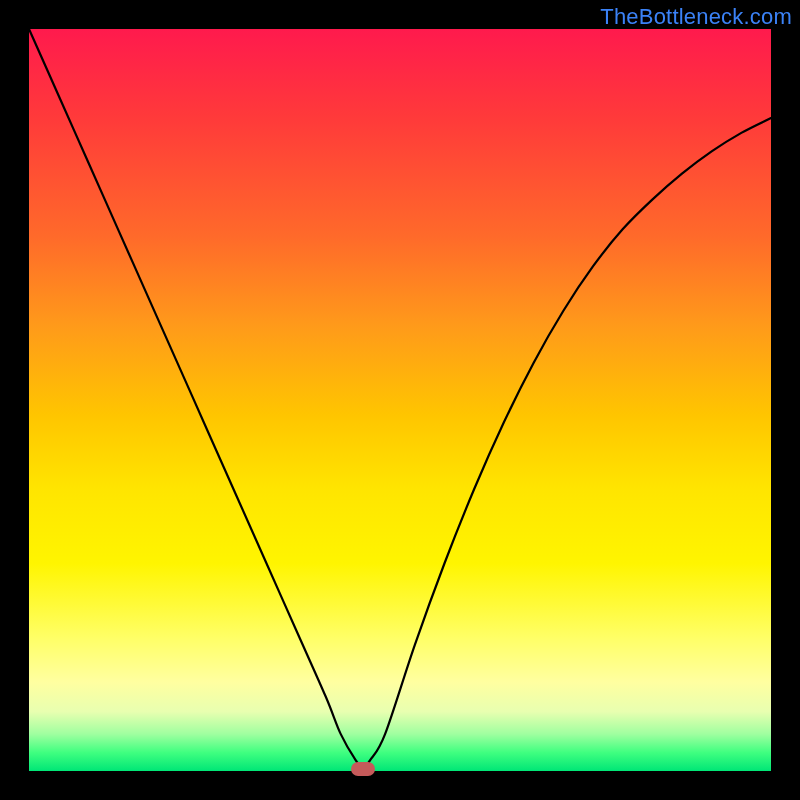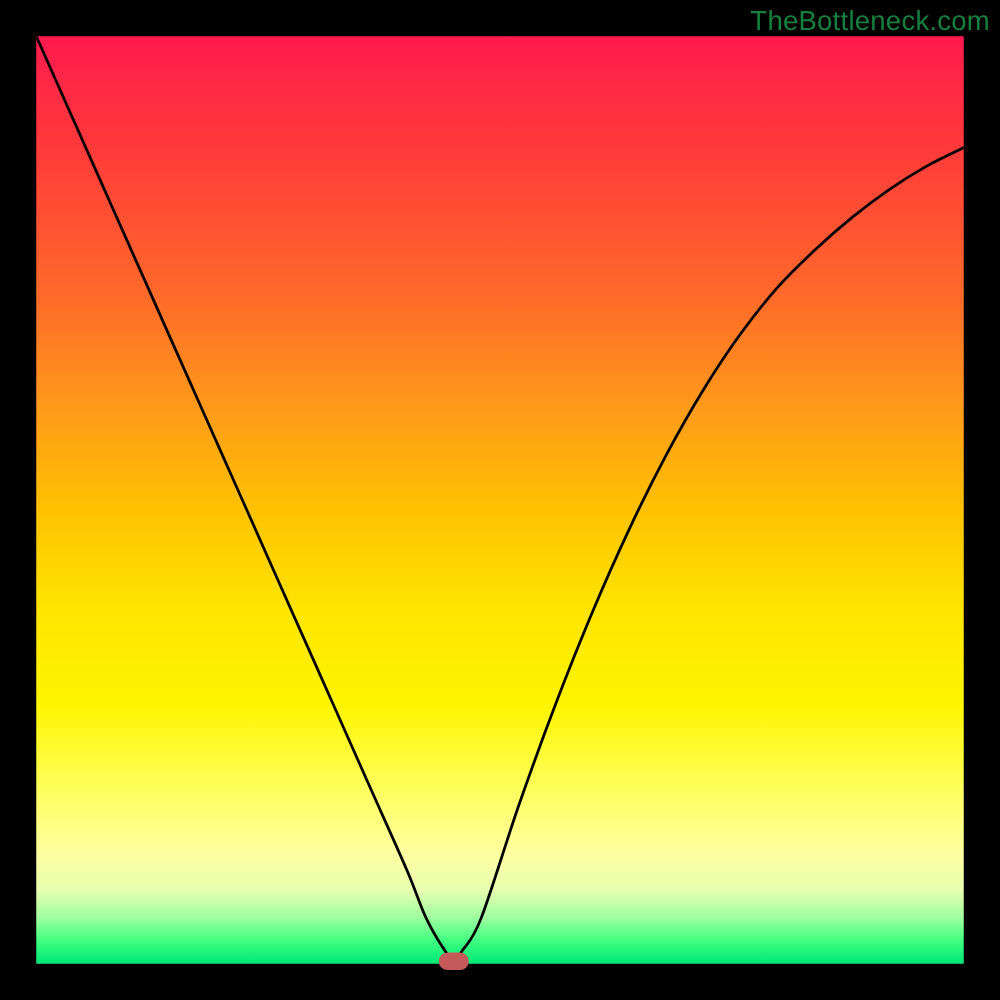--- a/index.html
+++ b/index.html
@@ -32,21 +32,21 @@
   .plot-area svg {
     position: absolute;
     left: 0; top: 0;
     width: 100%; height: 100%;
   }
 
   .watermark {
     position: absolute;
     top: 4px;
     right: 8px;
-    color: #15803d;
+    color: #3b82f6;
     font-size: 22px;
     font-weight: 400;
     letter-spacing: 0.2px;
     z-index: 5;
   }
 
   .marker {
     position: absolute;
     width: 24px;
     height: 14px;

